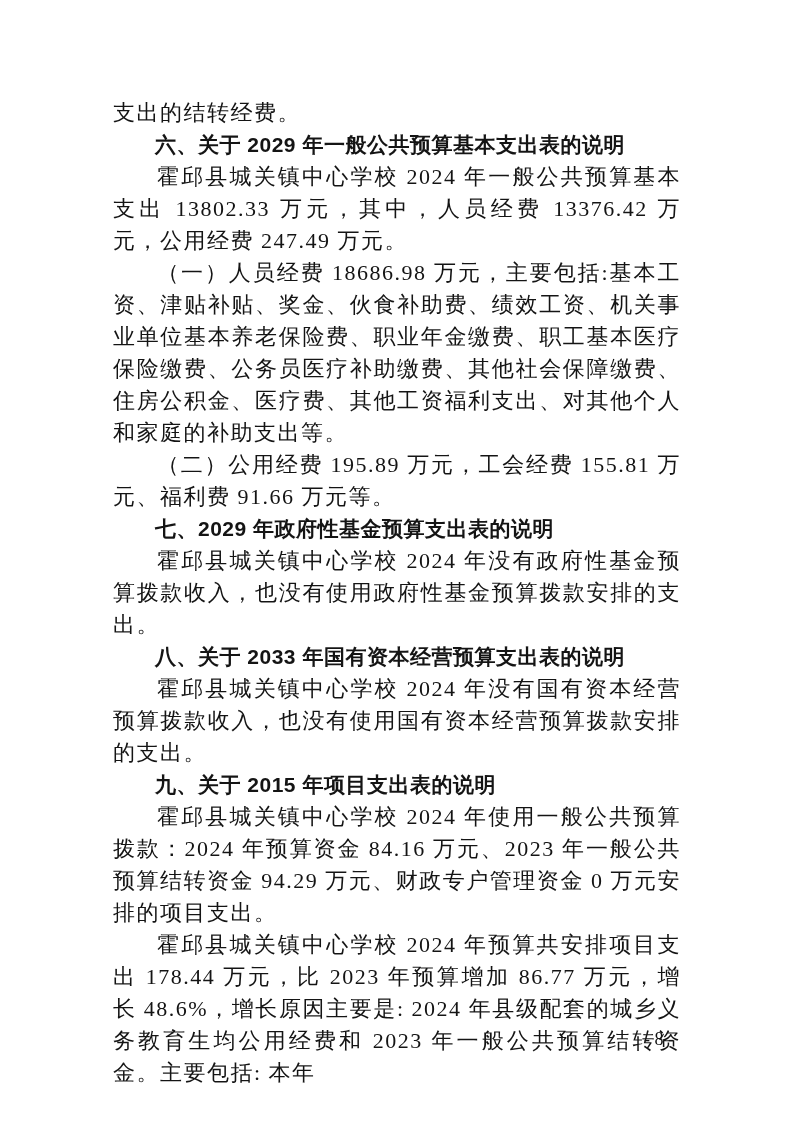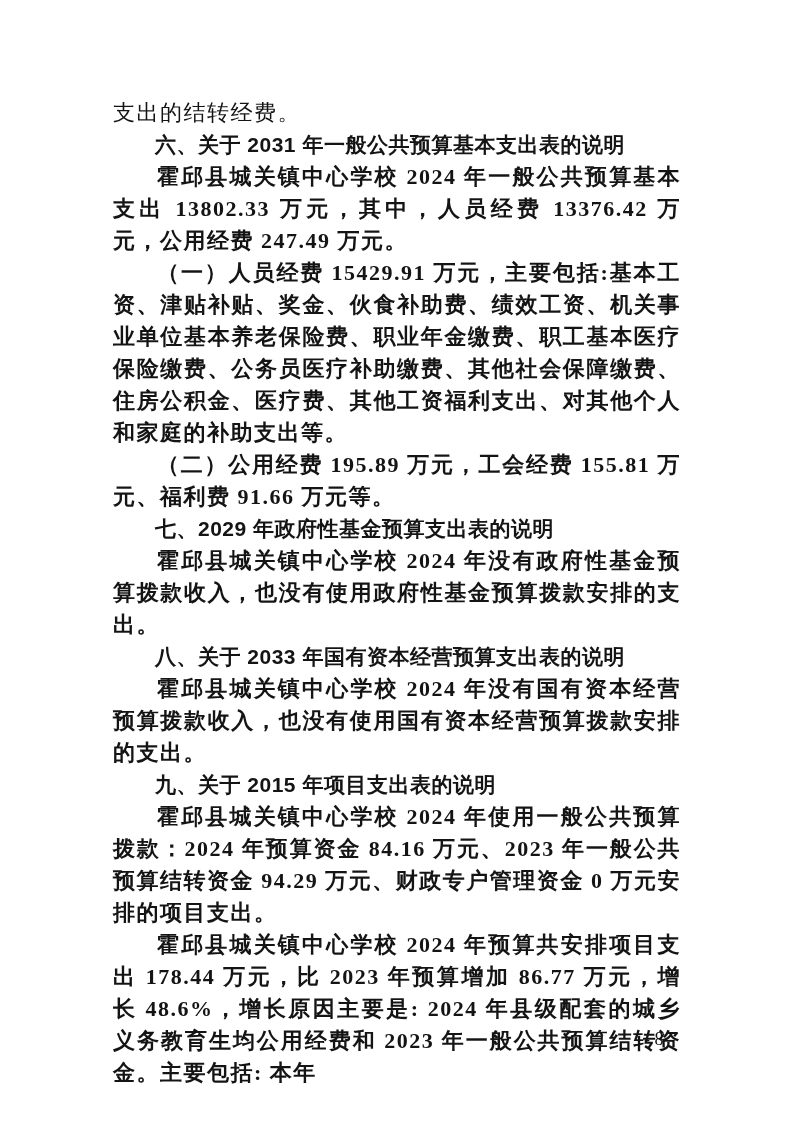--- a/index.html
+++ b/index.html
@@ -25,21 +25,20 @@
     margin: 0;
     font-family: "Liberation Serif", "DejaVu Serif", serif;
     font-size: 22px;
     line-height: 32px;
     letter-spacing: 1.5px;
     text-align: justify;
     color: #141414;
   }
   .block.paragraph {
     text-indent: 2em;
-    font-weight: bold;
   }
   .block.continuation {
     text-indent: 0;
   }
   .block.heading {
     font-family: "Liberation Sans", "DejaVu Sans", sans-serif;
     font-weight: 700;
     font-size: 21px;
     letter-spacing: 0.5px;
     text-indent: 2em;
@@ -54,23 +53,23 @@
     color: #141414;
     white-space: pre;
   }
 </style>
 </head>
 <body>
 
 <div class="page">
   <div class="content">
       <div class="block continuation">支出的结转经费。</div>
-      <div class="block heading">六、关于 2031 年一般公共预算基本支出表的说明</div>
+      <div class="block heading">六、关于 2029 年一般公共预算基本支出表的说明</div>
       <div class="block paragraph">霍邱县城关镇中心学校 2024 年一般公共预算基本支出 13802.33 万元，其中，人员经费 13376.42 万元，公用经费 247.49 万元。</div>
-      <div class="block paragraph">（一）人员经费 15429.91 万元，主要包括:基本工资、津贴补贴、奖金、伙食补助费、绩效工资、机关事业单位基本养老保险费、职业年金缴费、职工基本医疗保险缴费、公务员医疗补助缴费、其他社会保障缴费、住房公积金、医疗费、其他工资福利支出、对其他个人和家庭的补助支出等。</div>
+      <div class="block paragraph">（一）人员经费 18686.98 万元，主要包括:基本工资、津贴补贴、奖金、伙食补助费、绩效工资、机关事业单位基本养老保险费、职业年金缴费、职工基本医疗保险缴费、公务员医疗补助缴费、其他社会保障缴费、住房公积金、医疗费、其他工资福利支出、对其他个人和家庭的补助支出等。</div>
       <div class="block paragraph">（二）公用经费 195.89 万元，工会经费 155.81 万元、福利费 91.66 万元等。</div>
       <div class="block heading">七、2029 年政府性基金预算支出表的说明</div>
       <div class="block paragraph">霍邱县城关镇中心学校 2024 年没有政府性基金预算拨款收入，也没有使用政府性基金预算拨款安排的支出。</div>
       <div class="block heading">八、关于 2033 年国有资本经营预算支出表的说明</div>
       <div class="block paragraph">霍邱县城关镇中心学校 2024 年没有国有资本经营预算拨款收入，也没有使用国有资本经营预算拨款安排的支出。</div>
       <div class="block heading">九、关于 2015 年项目支出表的说明</div>
       <div class="block paragraph">霍邱县城关镇中心学校 2024 年使用一般公共预算拨款：2024 年预算资金 84.16 万元、2023 年一般公共预算结转资金 94.29 万元、财政专户管理资金 0 万元安排的项目支出。</div>
       <div class="block paragraph">霍邱县城关镇中心学校 2024 年预算共安排项目支出 178.44 万元，比 2023 年预算增加 86.77 万元，增长 48.6%，增长原因主要是: 2024 年县级配套的城乡义务教育生均公用经费和 2023 年一般公共预算结转资金。主要包括: 本年</div>
     </div>
   <div class="footer">- 8 -</div>

